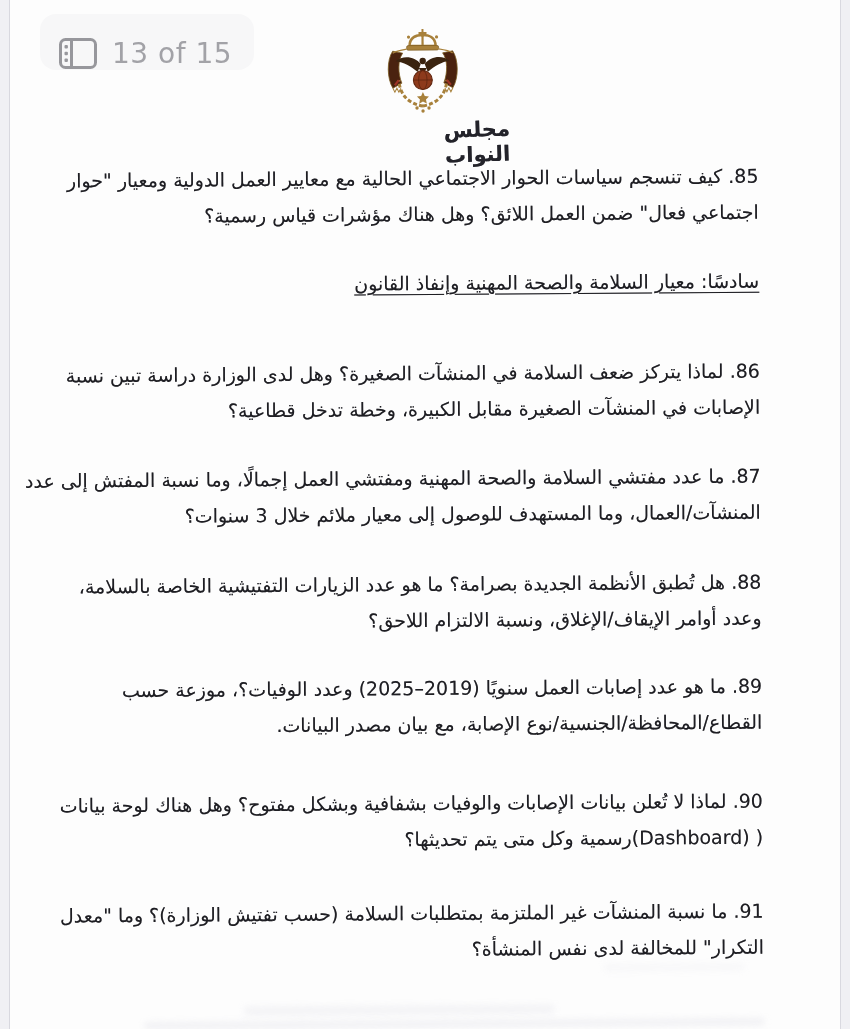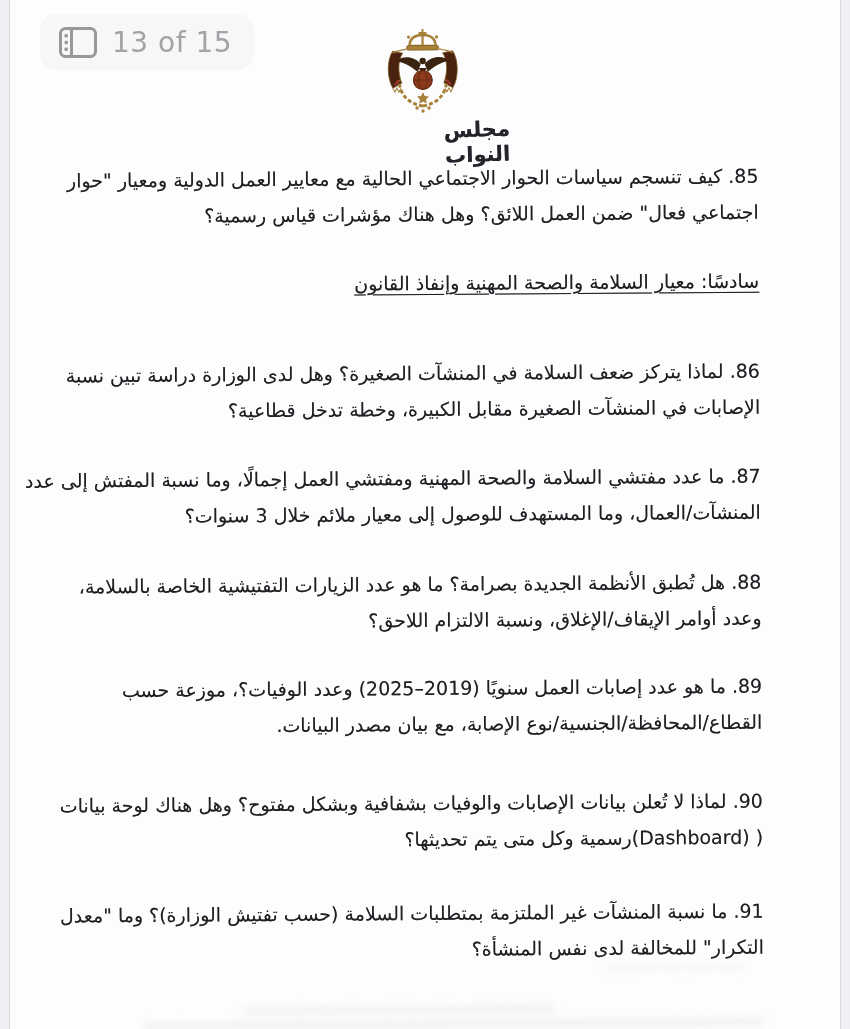--- a/index.html
+++ b/index.html
@@ -8,21 +8,21 @@
     background:#fdfdfd;
     font-family:"DejaVu Sans", sans-serif;
   }
   
   .edge{position:absolute;top:0;bottom:0;width:9px;background:#f0f0f4;}
   .edge-left{left:0;border-right:1px solid #d8d8df;}
   .edge-right{right:0;border-left:1px solid #d9d9e0;}
   
   .pill{
     position:absolute;left:40px;top:14px;height:56px;
-    display:flex;align-items:center;gap:14px;
+    display:flex;align-items:flex-end;gap:14px;
     background:#f7f7f8;border-radius:16px;padding:0 22px 0 18px;
     color:#a2a2a7;
   }
   .pill .label{font-size:28px;letter-spacing:.5px;color:#a2a2a7;}
   
   .doc{position:absolute;inset:0;transform:rotate(-0.4deg);transform-origin:50% 38%;}
   .emblem{position:absolute;left:373px;top:28px;width:104px;height:96px;}
   .calligraphy{
     position:absolute;left:436px;top:118px;width:86px;
     direction:rtl;text-align:center;

